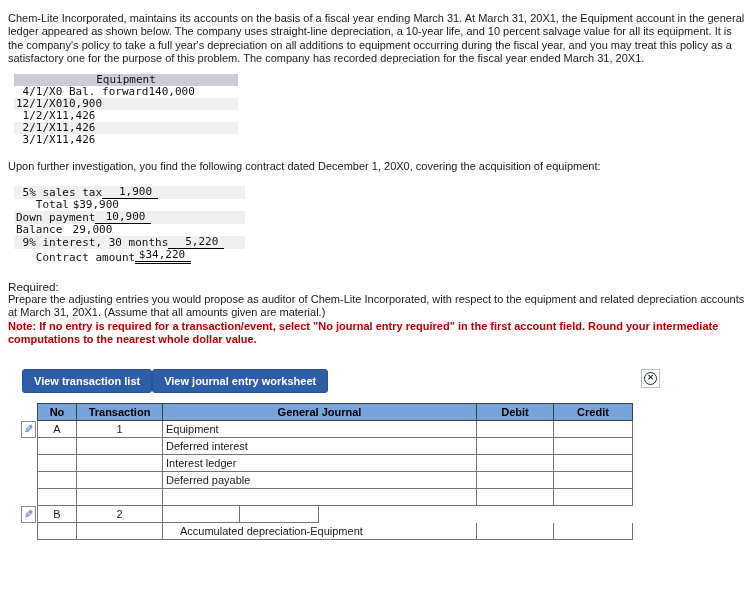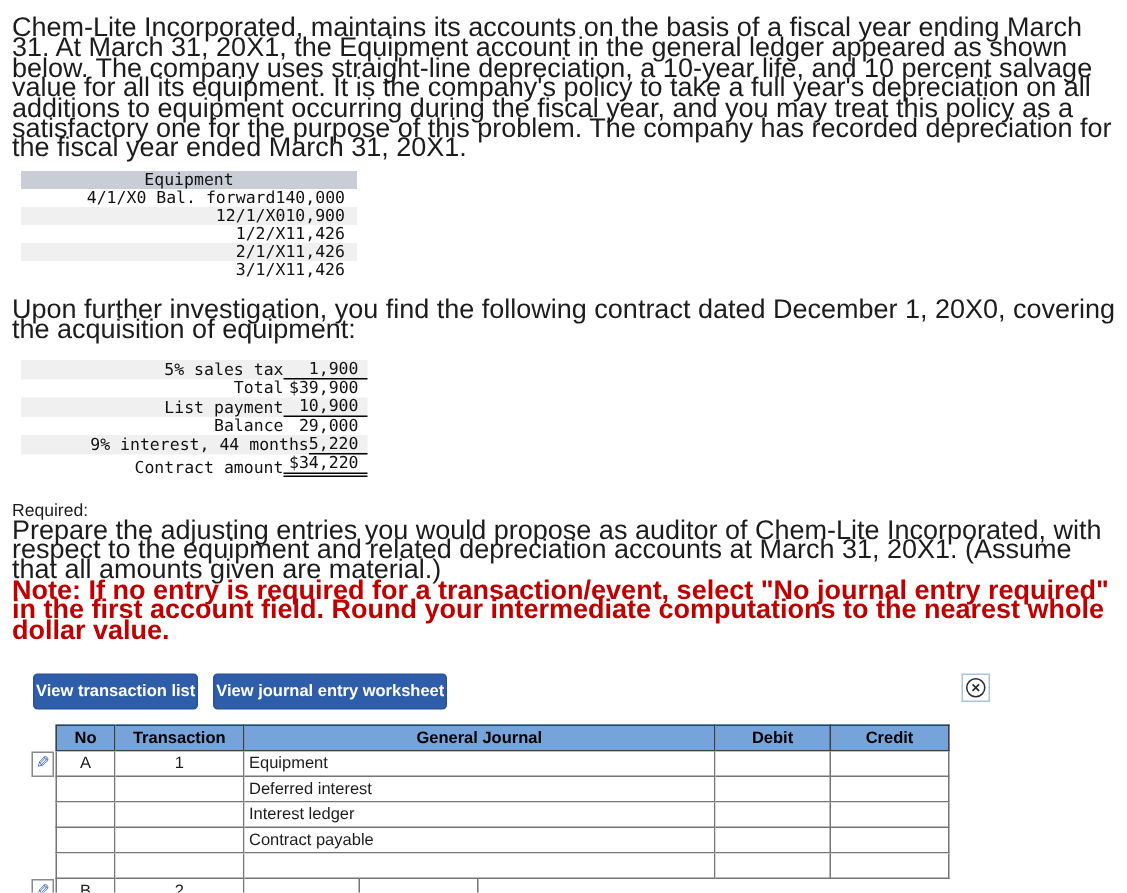--- a/index.html
+++ b/index.html
@@ -1,42 +1,42 @@
 <!DOCTYPE html>
 <html><head>
 <meta charset="utf-8">
 <style>
   * { box-sizing: border-box; }
   body { margin: 0; background: #fff; color: #1c1c1c; font-family: "Liberation Sans", sans-serif; }
   .page { width: 751px; height: 595px; padding: 10px 6px 0 8px; overflow: hidden; position: relative; }
 
-  .para { margin: 0; font-size: 18px; line-height: 13.4px; width: 740px; }
+  .para { margin: 0; font-size: 11px; line-height: 13.4px; width: 740px; }
   .intro { margin-top: 2px; }
   .investigation { margin-top: 14px; }
 
   .mono { font-family: "DejaVu Sans Mono", monospace; font-size: 11px; line-height: 12px; color: #111; }
   .equip-table { margin: 8px 0 0 6px; width: 224px; }
   .contract-table { margin: 13px 0 0 6px; width: 231px; }
   .mono-header { background: #c9cdd6; text-align: center; }
-  .mrow { display: flex; justify-content: flex-end; align-items: flex-end; }
-  .mrow.stripe { background: #f0f0f0; padding-left: 44px; }
+  .mrow { display: flex; justify-content: flex-start; align-items: flex-end; }
+  .mrow.stripe { background: #f0f0f0; }
   .mlabel { white-space: pre; padding-left: 2px; }
   .mamount { padding-right: 8px; text-align: right; }
   .contract-table .mamount { width: 56px; padding-right: 6px; }
   .rule-single { border-bottom: 1px solid #000; }
   .rule-double { border-bottom: 3px double #000; }
 
   .required-heading { margin: 16px 0 0 0; font-size: 11.7px; font-weight: normal; }
   .required-body { margin: 0; }
   .required-note { margin: 0; font-weight: bold; color: #c00000; }
 
   .actions { display: flex; align-items: flex-start; margin: 22px 0 0 14px; width: 638px; }
   .btn { background: #2e5da9; color: #fff; font-weight: bold; font-size: 11px;
          font-family: "Liberation Sans", sans-serif; border: 1px solid #28529c; border-radius: 3px;
-         padding: 0 1px; height: 24px; margin-right: 10px; cursor: pointer; }
+         padding: 0 11px; height: 24px; margin-right: 0; cursor: pointer; }
   .close-box { margin-left: auto; width: 19px; height: 19px; border: 1px solid #a9c4e0;
                background: #fff; display: flex; align-items: center; justify-content: center; cursor: pointer; }
   .circle-x { width: 13px; height: 13px; border: 1.5px solid #2d2d2d; border-radius: 50%;
               display: flex; align-items: center; justify-content: center;
               font-size: 8px; font-weight: bold; color: #2d2d2d; line-height: 1; }
 
   .journal { margin: 10px 0 0 13px; font-size: 11px; }
   .jrow { display: flex; }
   .jgutter { flex: 0 0 16px; width: 16px; }
   .pencil-box { width: 15px; height: 17px; border: 1px solid #8a8a8a; display: flex;
@@ -94,29 +94,29 @@
     <div id="contract-rows">
         <div class="mrow stripe">
           <span class="mlabel"> 5% sales tax</span>
           <span class="mamount rule-single">1,900</span>
         </div>
         <div class="mrow">
           <span class="mlabel">   Total</span>
           <span class="mamount">$39,900</span>
         </div>
         <div class="mrow stripe">
-          <span class="mlabel">List payment</span>
+          <span class="mlabel">Down payment</span>
           <span class="mamount rule-single">10,900</span>
         </div>
         <div class="mrow">
           <span class="mlabel">Balance</span>
           <span class="mamount">29,000</span>
         </div>
         <div class="mrow stripe">
-          <span class="mlabel"> 9% interest, 44 months</span>
+          <span class="mlabel"> 9% interest, 30 months</span>
           <span class="mamount rule-single">5,220</span>
         </div>
         <div class="mrow">
           <span class="mlabel">   Contract amount</span>
           <span class="mamount rule-double">$34,220</span>
         </div>
       </div>
   </div>
 
   <p class="required-heading">Required:</p>
@@ -166,21 +166,21 @@
           <div class="jcell c-no first"></div>
           <div class="jcell c-tr"></div>
           <div class="jcell c-gj">Interest ledger</div>
           <div class="jcell c-db"></div>
           <div class="jcell c-cr"></div>
         </div>
         <div class="jrow">
           <div class="jgutter"></div>
           <div class="jcell c-no first"></div>
           <div class="jcell c-tr"></div>
-          <div class="jcell c-gj">Contract payable</div>
+          <div class="jcell c-gj">Deferred payable</div>
           <div class="jcell c-db"></div>
           <div class="jcell c-cr"></div>
         </div>
         <div class="jrow">
           <div class="jgutter"></div>
           <div class="jcell c-no first"></div>
           <div class="jcell c-tr"></div>
           <div class="jcell c-gj"></div>
           <div class="jcell c-db"></div>
           <div class="jcell c-cr"></div>

